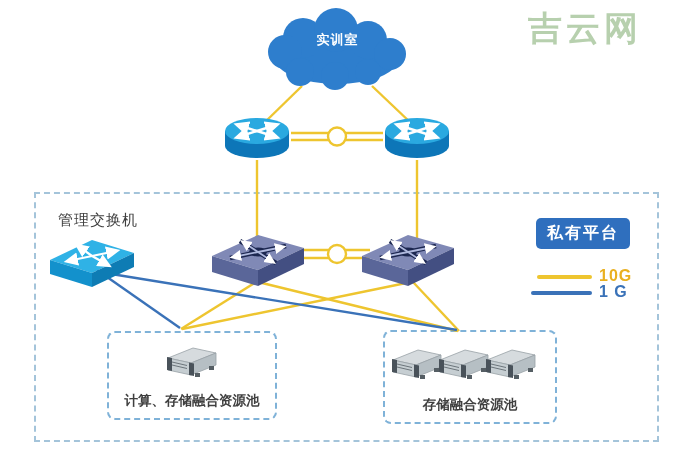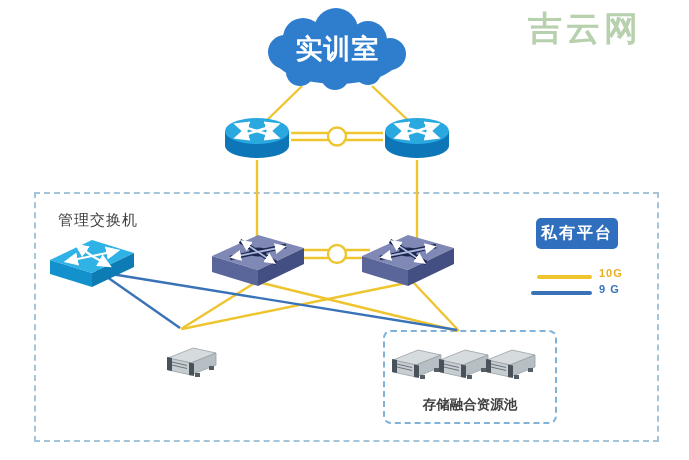--- a/index.html
+++ b/index.html
@@ -9,46 +9,46 @@
   }
   .abs { position:absolute; }
 
   .watermark {
     left:528px; top:6px; font-size:34px; font-weight:700;
     color:#b7d0ae; letter-spacing:4px; user-select:none;
   }
 
   .cloud-label {
     left:295px; top:31px; width:85px; text-align:center;
-    color:#ffffff; font-size:27px; font-weight:bold; letter-spacing:1px;
+    color:#ffffff; font-size:13px; font-weight:bold; letter-spacing:1px;
     z-index:3;
   }
 
   .device-label {
     font-size:15px; font-weight:normal; color:#3f3f3f; letter-spacing:1px; z-index:3;text-align:right;
   }
   .lbl-mgmt { left:58px; top:211px; }
   .lbl-app  { left:299px; top:211px; }
 
   .platform-box {
     left:34px; top:192px; width:621px; height:246px;
     border:2px dashed #a4c4da; z-index:1;
   }
 
   .badge {
-    left:536px; top:218px; width:82px; height:31px;
+    left:536px; top:218px; width:94px; height:31px;
     background:#2f6fbe; border-radius:5px;
     display:flex; align-items:center; justify-content:center;
     color:#ffffff; font-size:16px; font-weight:bold; letter-spacing:2px; z-index:3;
   }
 
   .legend-line { height:4px; border-radius:2px; z-index:3; }
   .legend-line-10g { left:537px; top:275px; width:55px; background:#eec52f; }
   .legend-line-1g  { left:531px; top:291px; width:61px; background:#3a72b8; }
-  .legend-text { font-size:11px; font-weight:bold; z-index:3; letter-spacing:1px; }
+  .legend-text { font-size:16px; font-weight:bold; z-index:3; letter-spacing:1px; }
   .legend-text-10g { left:599px; top:267px; color:#e9b020; }
   .legend-text-1g  { left:599px; top:283px; color:#3a72b8; }
 
   .server-box {
     border:2px dashed #7fb2d8; border-radius:8px; z-index:1;
   }
   .server-box-left  { left:107px; top:331px; width:166px; height:85px; }
   .server-box-right { left:383px; top:330px; width:170px; height:90px; }
   .server-box-label {
     position:absolute; left:0; right:0; bottom:8px; text-align:center;
@@ -57,20 +57,23 @@
 
   svg.net { position:absolute; left:0; top:0; z-index:2; pointer-events:none; }
 </style>
 </head>
 <body>
 
 <div class="stage">
 
   <div class="abs platform-box"></div>
 
+  <div class="abs server-box server-box-left">
+    <div class="server-box-label">计算、存储融合资源池</div>
+  </div>
   <div class="abs server-box server-box-right">
     <div class="server-box-label">存储融合资源池</div>
   </div>
 
   <svg class="net" width="689" height="460" viewBox="0 0 689 460">
     <defs>
       <marker id="ah-w" markerWidth="7" markerHeight="7" refX="4.5" refY="3" orient="auto">
         <path d="M0,0 L6.5,3 L0,6 z" fill="#ffffff"></path>
       </marker>
 
@@ -177,15 +180,15 @@
 
   <div class="abs watermark">吉云网</div>
   <div class="abs cloud-label">实训室</div>
   <div class="abs device-label lbl-mgmt">管理交换机</div>
 
   <div class="abs badge">私有平台</div>
 
   <div class="abs legend-line legend-line-10g"></div>
   <div class="abs legend-text legend-text-10g">10G</div>
   <div class="abs legend-line legend-line-1g"></div>
-  <div class="abs legend-text legend-text-1g">9 G</div>
+  <div class="abs legend-text legend-text-1g">1 G</div>
 
 </div>
 
 </body></html>

